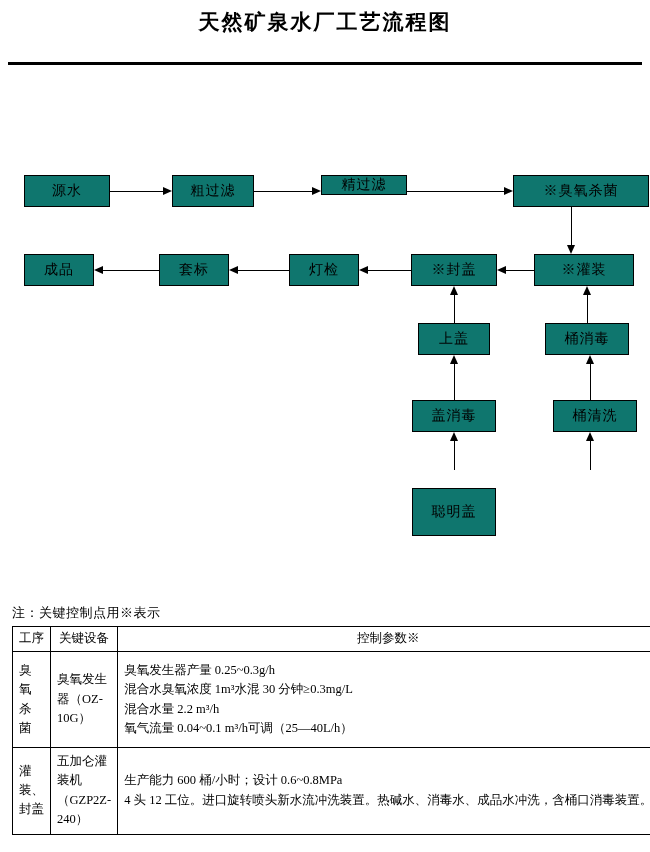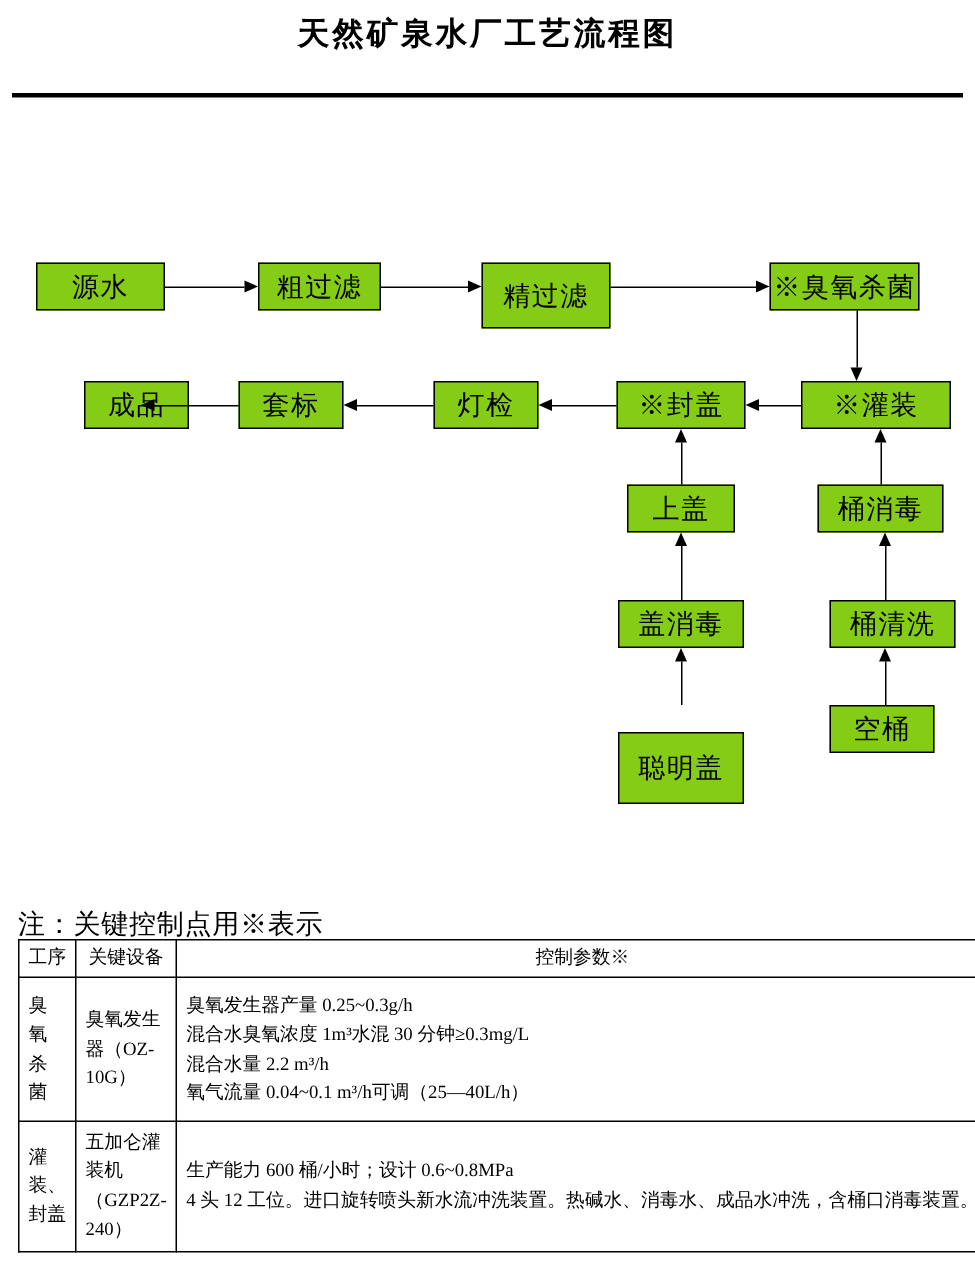--- a/index.html
+++ b/index.html
@@ -41,26 +41,26 @@
   #flow {
     position: absolute;
     left: 0;
     top: 0;
     width: 650px;
     height: 852px;
   }
   .node {
     position: absolute;
     border: 1px solid #000000;
-    background: #84cc16;
+    background: #0f766e;
     box-sizing: border-box;
     display: flex;
     align-items: center;
     justify-content: center;
-    font-size: 18px;
+    font-size: 14px;
     line-height: 1;
     letter-spacing: 1px;
     white-space: nowrap;
   }
   .line-h, .line-v {
     position: absolute;
     background: #000000;
   }
   .line-h { height: 1px; }
   .line-v { width: 1px; }
@@ -88,21 +88,21 @@
     border-left: 4.5px solid transparent;
     border-right: 4.5px solid transparent;
     border-top: 9px solid #000000;
   }
 
   
   #note {
     position: absolute;
     left: 12px;
     top: 604px;
-    font-size: 18px;
+    font-size: 13px;
     letter-spacing: 0.5px;
   }
 
   
   #spec-table {
     position: absolute;
     left: 12px;
     top: 626px;
     width: 626px;
     border-collapse: collapse;
@@ -129,40 +129,40 @@
 </head>
 <body>
 
 <div id="title">天然矿泉水厂工艺流程图</div>
 <div id="title-rule"></div>
 
 <div id="flow">
 
   <div class="node" style="left:24px; top:175px; width:86px; height:32px;">源水</div>
   <div class="node" style="left:172px; top:175px; width:82px; height:32px;">粗过滤</div>
-  <div class="node" style="left:321px; top:175px; width:86px; height:44px;">精过滤</div>
-  <div class="node" style="left:513px; top:175px; width:100px; height:32px;">※臭氧杀菌</div>
+  <div class="node" style="left:321px; top:175px; width:86px; height:20px;">精过滤</div>
+  <div class="node" style="left:513px; top:175px; width:136px; height:32px;">※臭氧杀菌</div>
 
   <div class="line-h" style="left:110px; top:191px; width:53px;"></div>
   <div class="arrow arrow-right" style="left:163px; top:186.5px;"></div>
 
   <div class="line-h" style="left:254px; top:191px; width:58px;"></div>
   <div class="arrow arrow-right" style="left:312px; top:186.5px;"></div>
 
   <div class="line-h" style="left:407px; top:191px; width:97px;"></div>
   <div class="arrow arrow-right" style="left:504px; top:186.5px;"></div>
 
   <div class="line-v" style="left:571px; top:207px; height:38px;"></div>
   <div class="arrow arrow-down" style="left:566.5px; top:245px;"></div>
 
   <div class="node" style="left:534px; top:254px; width:100px; height:32px;">※灌装</div>
   <div class="node" style="left:411px; top:254px; width:86px; height:32px;">※封盖</div>
   <div class="node" style="left:289px; top:254px; width:70px; height:32px;">灯检</div>
   <div class="node" style="left:159px; top:254px; width:70px; height:32px;">套标</div>
-  <div class="node" style="left:24px; top:254px; width:70px; height:32px;margin-left:32px;">成品</div>
+  <div class="node" style="left:24px; top:254px; width:70px; height:32px;">成品</div>
 
   <div class="line-h" style="left:506px; top:270px; width:28px;"></div>
   <div class="arrow arrow-left" style="left:497px; top:265.5px;"></div>
 
   <div class="line-h" style="left:368px; top:270px; width:43px;"></div>
   <div class="arrow arrow-left" style="left:359px; top:265.5px;"></div>
 
   <div class="line-h" style="left:238px; top:270px; width:51px;"></div>
   <div class="arrow arrow-left" style="left:229px; top:265.5px;"></div>
 
@@ -177,21 +177,20 @@
   <div class="arrow arrow-up" style="left:449.5px; top:286px;"></div>
 
   <div class="line-v" style="left:454px; top:364px; height:36px;"></div>
   <div class="arrow arrow-up" style="left:449.5px; top:355px;"></div>
 
   <div class="line-v" style="left:454px; top:441px; height:29px;"></div>
   <div class="arrow arrow-up" style="left:449.5px; top:432px;"></div>
 
   <div class="node" style="left:545px; top:323px; width:84px; height:32px;">桶消毒</div>
   <div class="node" style="left:553px; top:400px; width:84px; height:32px;">桶清洗</div>
-  <div class="node" style="left:553px; top:470px; width:70px; height:32px;">空桶</div>
 
   <div class="line-v" style="left:587px; top:295px; height:28px;"></div>
   <div class="arrow arrow-up" style="left:582.5px; top:286px;"></div>
 
   <div class="line-v" style="left:590px; top:364px; height:36px;"></div>
   <div class="arrow arrow-up" style="left:585.5px; top:355px;"></div>
 
   <div class="line-v" style="left:590px; top:441px; height:29px;"></div>
   <div class="arrow arrow-up" style="left:585.5px; top:432px;"></div>
 

